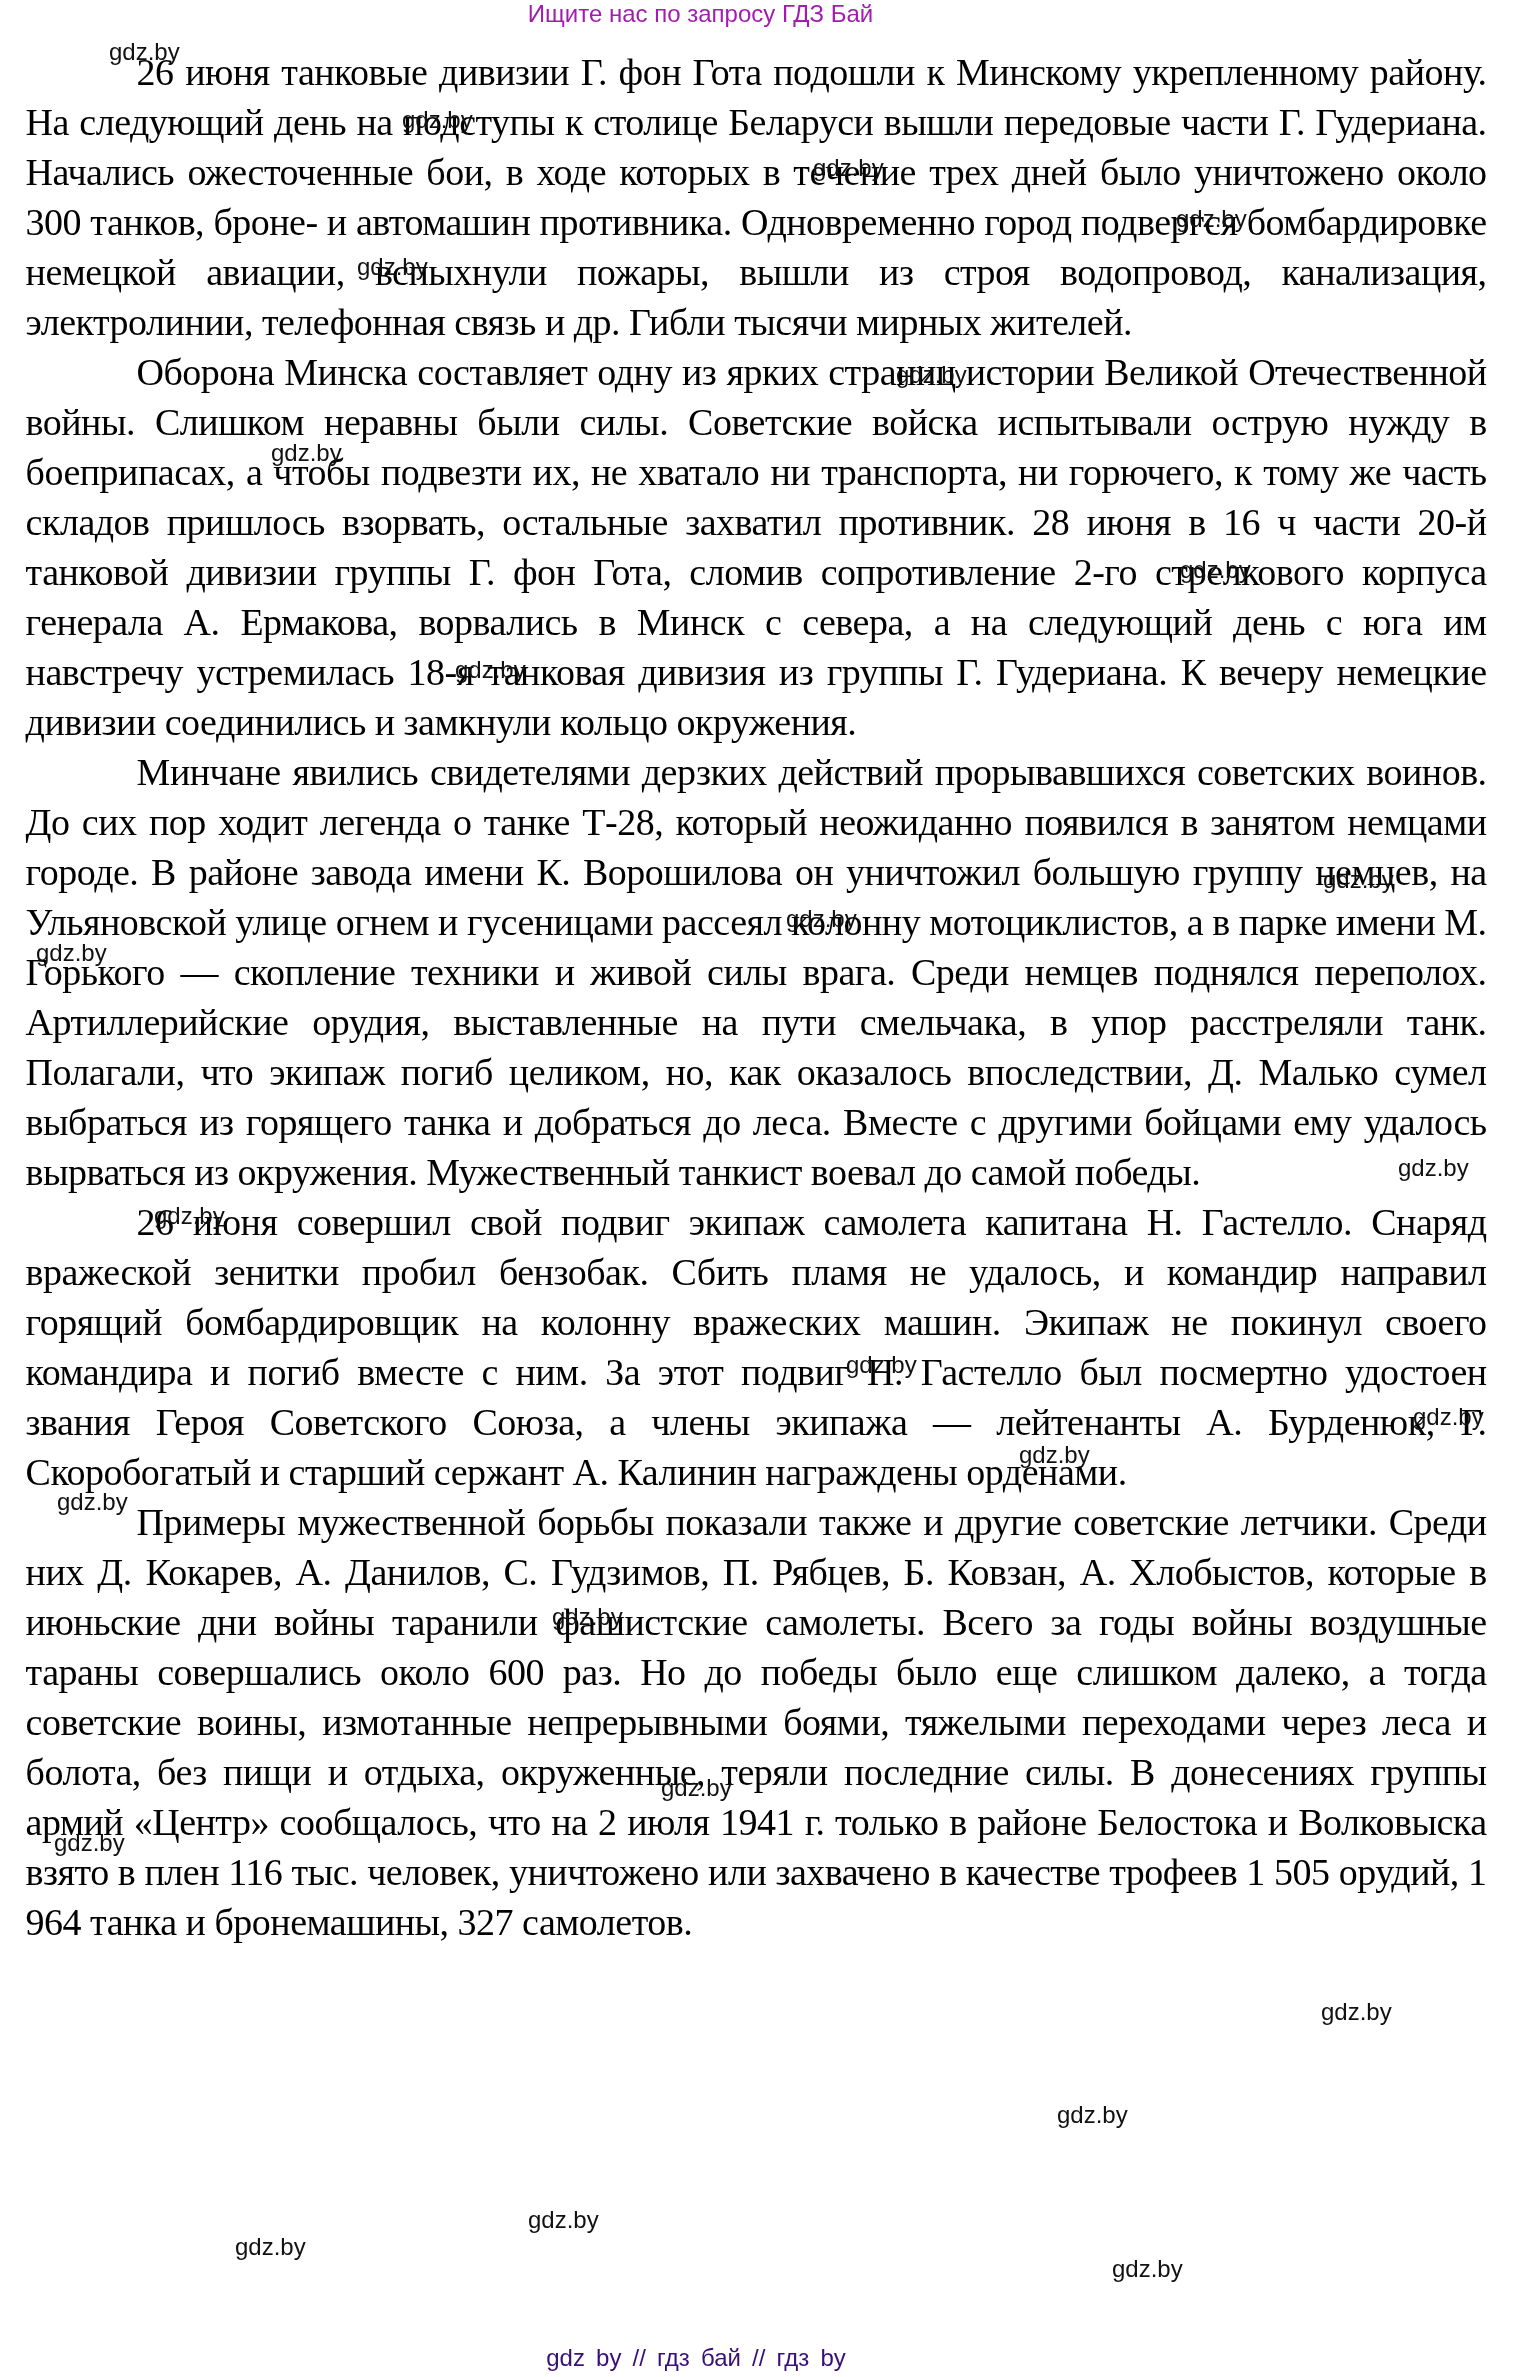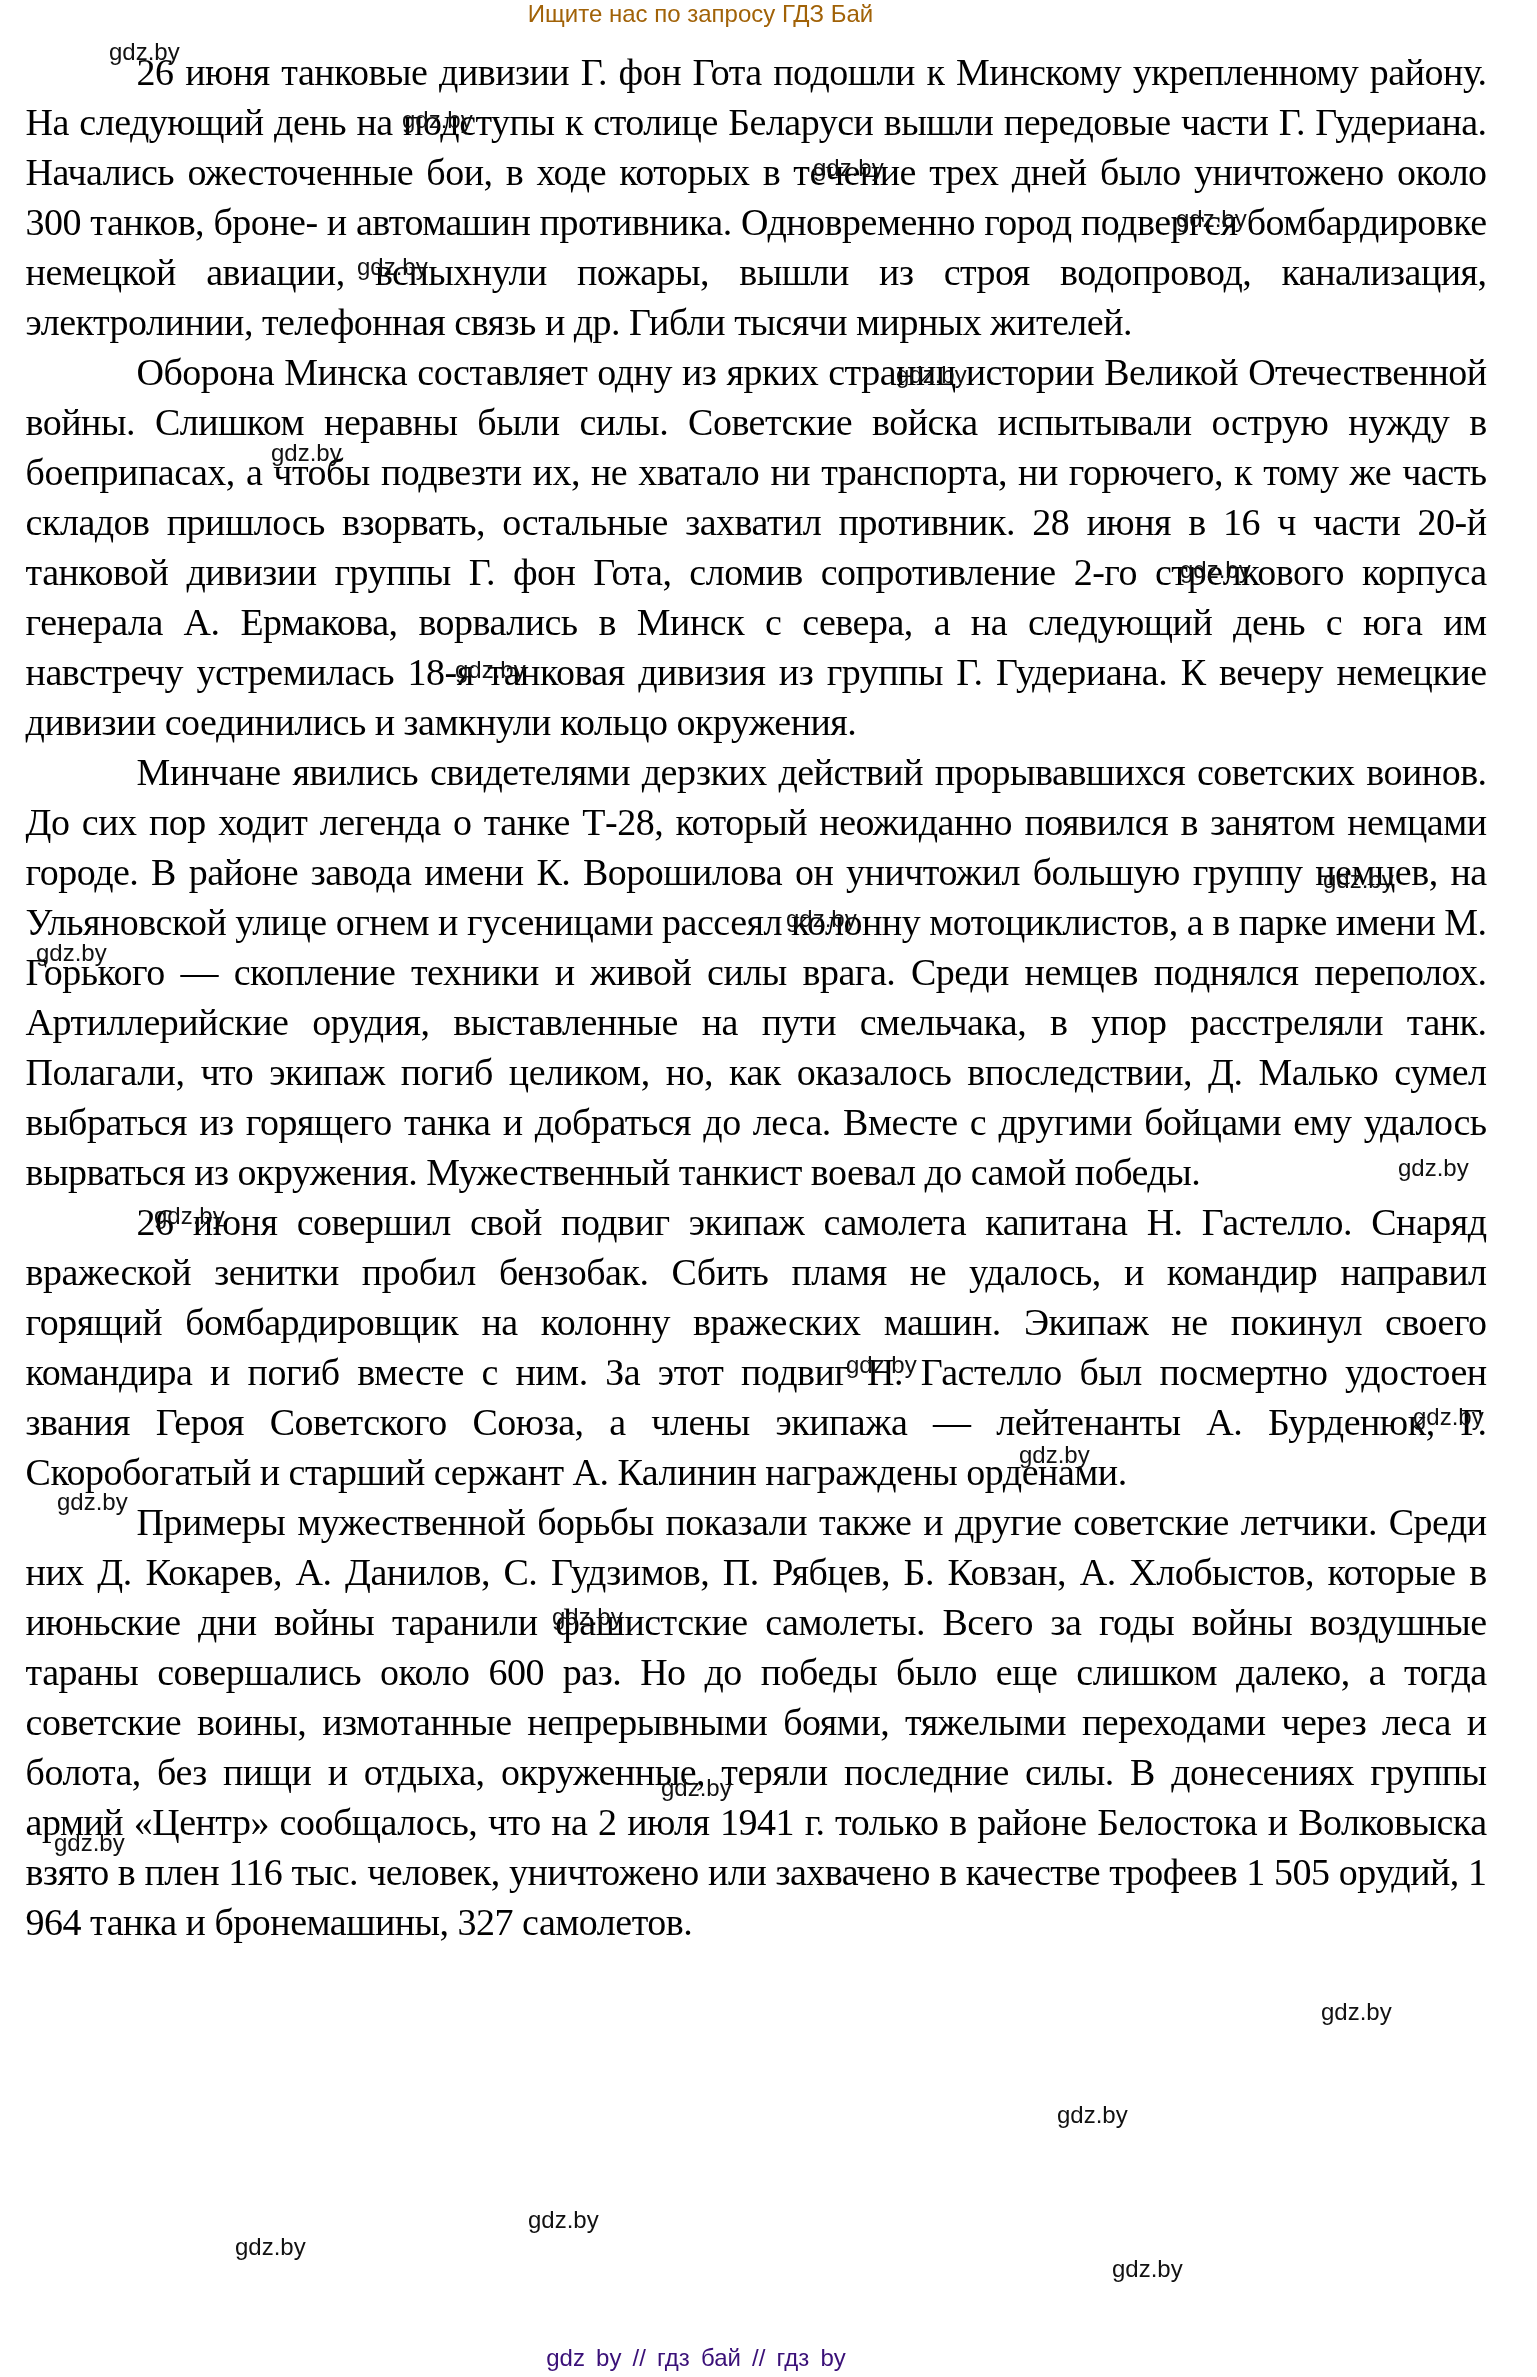--- a/index.html
+++ b/index.html
@@ -1,20 +1,20 @@
 <!DOCTYPE html>
 <html style="font-size:12px"><head>
 <meta charset="utf-8">
 <style>
   html, body { margin: 0; padding: 0; background: #ffffff; }
   body { width: 1537px; height: 2377px; position: relative; overflow: hidden; }
   .top-banner {
     position: absolute; left: 0; top: 0; width: 1401px; height: 30px;
     text-align: center; font-family: "Liberation Sans", sans-serif;
-    font-size: 24px; line-height: 28.6px; color: #a16207;
+    font-size: 24px; line-height: 28.6px; color: #a21caf;
   }
   .page {
     position: absolute; left: 25.6px; top: 47px; width: 1461px;
     font-family: "Liberation Serif", serif; font-size: 38px; line-height: 50px;
     color: #000000; text-align: justify; letter-spacing: -0.5px;
   }
   .para { margin: 0; text-indent: 111px; }
   .para.first { margin-top: 0; }
   .para.gap { margin-top: 0; }
   .wm {

